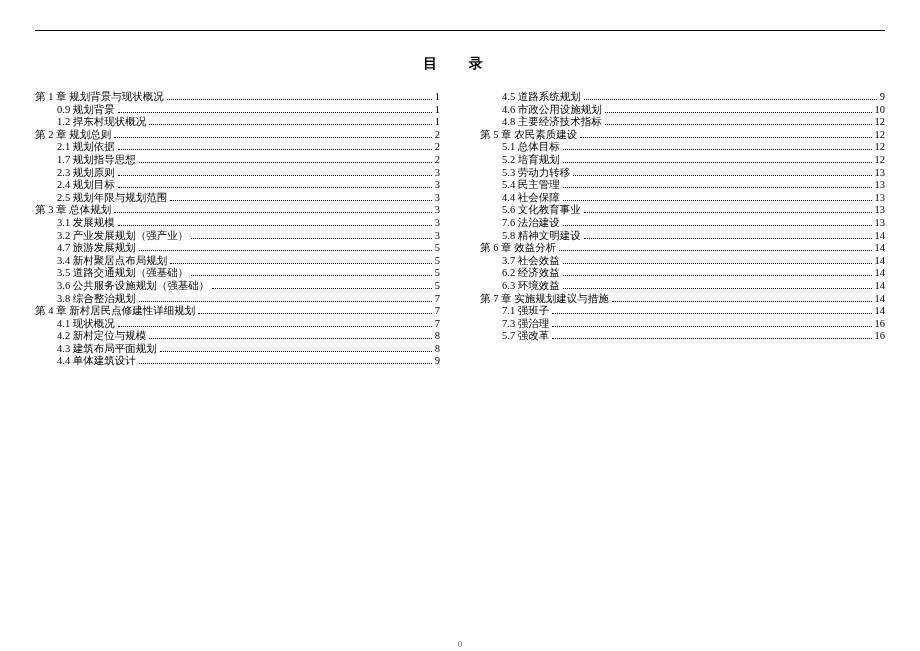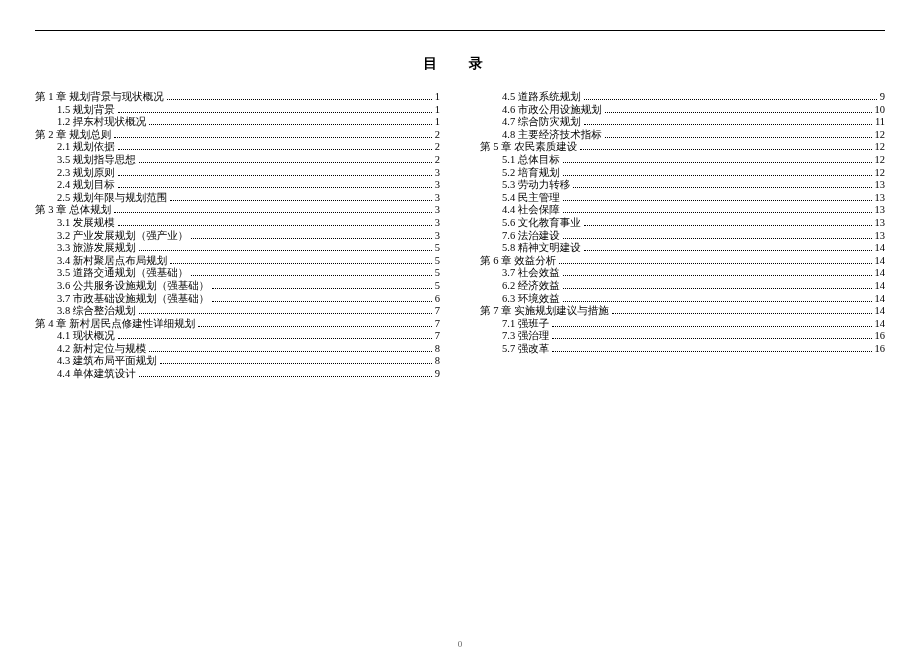--- a/index.html
+++ b/index.html
@@ -70,41 +70,41 @@
 <div class="header">目 录</div>
 
 <div class="columns">
   <div class="col" id="col-left">
       <div class="toc-line lvl1">
         <span class="label">第 1 章 规划背景与现状概况</span>
         <span class="dots"></span>
         <span class="pg">1</span>
       </div>
       <div class="toc-line lvl2">
-        <span class="label">1.5 规划背景</span>
+        <span class="label">0.9 规划背景</span>
         <span class="dots"></span>
         <span class="pg">1</span>
       </div>
       <div class="toc-line lvl2">
         <span class="label">1.2 捍东村现状概况</span>
         <span class="dots"></span>
         <span class="pg">1</span>
       </div>
       <div class="toc-line lvl1">
         <span class="label">第 2 章 规划总则</span>
         <span class="dots"></span>
         <span class="pg">2</span>
       </div>
       <div class="toc-line lvl2">
         <span class="label">2.1 规划依据</span>
         <span class="dots"></span>
         <span class="pg">2</span>
       </div>
       <div class="toc-line lvl2">
-        <span class="label">3.5 规划指导思想</span>
+        <span class="label">1.7 规划指导思想</span>
         <span class="dots"></span>
         <span class="pg">2</span>
       </div>
       <div class="toc-line lvl2">
         <span class="label">2.3 规划原则</span>
         <span class="dots"></span>
         <span class="pg">3</span>
       </div>
       <div class="toc-line lvl2">
         <span class="label">2.4 规划目标</span>
@@ -125,43 +125,38 @@
         <span class="label">3.1 发展规模</span>
         <span class="dots"></span>
         <span class="pg">3</span>
       </div>
       <div class="toc-line lvl2">
         <span class="label">3.2 产业发展规划（强产业）</span>
         <span class="dots"></span>
         <span class="pg">3</span>
       </div>
       <div class="toc-line lvl2">
-        <span class="label">3.3 旅游发展规划</span>
+        <span class="label">4.7 旅游发展规划</span>
         <span class="dots"></span>
         <span class="pg">5</span>
       </div>
       <div class="toc-line lvl2">
         <span class="label">3.4 新村聚居点布局规划</span>
         <span class="dots"></span>
         <span class="pg">5</span>
       </div>
       <div class="toc-line lvl2">
         <span class="label">3.5 道路交通规划（强基础）</span>
         <span class="dots"></span>
         <span class="pg">5</span>
       </div>
       <div class="toc-line lvl2">
         <span class="label">3.6 公共服务设施规划（强基础）</span>
         <span class="dots"></span>
         <span class="pg">5</span>
-      </div>
-      <div class="toc-line lvl2">
-        <span class="label">3.7 市政基础设施规划（强基础）</span>
-        <span class="dots"></span>
-        <span class="pg">6</span>
       </div>
       <div class="toc-line lvl2">
         <span class="label">3.8 综合整治规划</span>
         <span class="dots"></span>
         <span class="pg">7</span>
       </div>
       <div class="toc-line lvl1">
         <span class="label">第 4 章 新村居民点修建性详细规划</span>
         <span class="dots"></span>
         <span class="pg">7</span>
@@ -192,25 +187,20 @@
         <span class="label">4.5 道路系统规划</span>
         <span class="dots"></span>
         <span class="pg">9</span>
       </div>
       <div class="toc-line lvl2">
         <span class="label">4.6 市政公用设施规划</span>
         <span class="dots"></span>
         <span class="pg">10</span>
       </div>
       <div class="toc-line lvl2">
-        <span class="label">4.7 综合防灾规划</span>
-        <span class="dots"></span>
-        <span class="pg">11</span>
-      </div>
-      <div class="toc-line lvl2">
         <span class="label">4.8 主要经济技术指标</span>
         <span class="dots"></span>
         <span class="pg">12</span>
       </div>
       <div class="toc-line lvl1">
         <span class="label">第 5 章 农民素质建设</span>
         <span class="dots"></span>
         <span class="pg">12</span>
       </div>
       <div class="toc-line lvl2">

